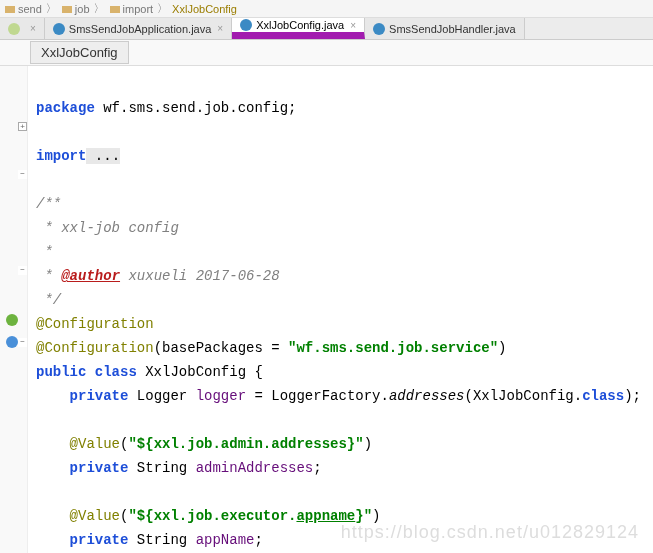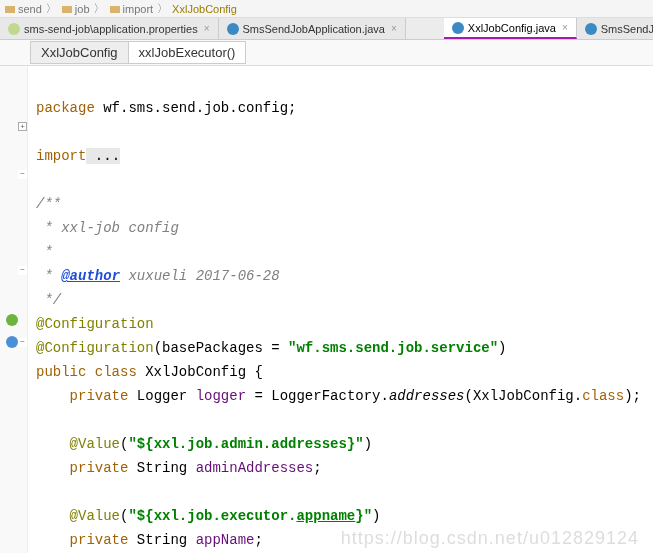--- a/index.html
+++ b/index.html
@@ -2,39 +2,39 @@
 <html><head>
 <meta charset="utf-8">
 <style>
 * { margin: 0; padding: 0; box-sizing: border-box; }
 body { font-family: "Segoe UI", Tahoma, sans-serif; font-size: 12px; background: #fff; color: #333; width: 653px; height: 553px; overflow: hidden; position: relative; }
 .topbar { display: flex; align-items: center; height: 18px; background: #f5f5f5; border-bottom: 1px solid #ddd; font-size: 11px; color: #777; }
 .topbar .crumb { display: flex; align-items: flex-start; padding: 0 4px; }
 .topbar .crumb svg { margin-right: 2px; }
 .tabs { display: flex; height: 22px; background: #ececec; border-bottom: 1px solid #ccc; font-size: 11px; }
 .tab { display: flex; align-items: center; padding: 0 8px; border-right: 1px solid #ccc; background: #e8e8e8; cursor: pointer; white-space: nowrap; }
-.tab.active { background: #fff; border-bottom: 2px solid #a21caf; color: #000; margin-left: 38px; }
+.tab.active { background: #fff; border-bottom: 7px solid #a21caf; color: #000; }
 .tab .ticon { width: 12px; height: 12px; border-radius: 50%; margin-right: 4px; flex-shrink: 0; }
 .tab .close { margin-left: 6px; color: #999; font-size: 10px; }
 .path-strip { display: flex; height: 26px; align-items: center; background: #f9f9f9; border-bottom: 1px solid #ddd; padding-left: 30px; font-size: 13px; }
 .path-item { padding: 3px 10px; border: 1px solid #ccc; background: #eee; margin-right: -1px; }
 .editor-wrap { display: flex; height: calc(100% - 66px); }
 .gutter { width: 28px; background: #f9f9f9; border-right: 1px solid #eee; position: relative; }
 .gutter .fold { position: absolute; left: 18px; width: 9px; height: 9px; border: 1px solid #aaa; font-size: 8px; line-height: 7px; text-align: center; color: #666; background: #fff; }
 .gutter .icon-bean { position: absolute; left: 4px; width: 16px; height: 16px; }
 .code { flex: 1; padding: 6px 0 0 8px; font-family: "Consolas", "Courier New", monospace; font-size: 14px; line-height: 24px; white-space: pre; color: #000; overflow: hidden; }
-.kw { color: #a16207; font-weight: normal; }
+.kw { color: #1d4ed8; font-weight: bold; }
 .ann { color: #808000; }
 .str { color: #008000; font-weight: bold; }
 .cmt { color: #808080; font-style: italic; }
-.cmt-tag { font-style: italic; text-decoration: underline; color:#1d4ed8; font-weight: bold;}
+.cmt-tag { font-style: italic; text-decoration: underline; color:#b91c1c; font-weight: bold;}
 .fld { color: #660e7a; }
 .stat { font-style: italic; }
 .under { text-decoration: underline; }
-.watermark { position: absolute; bottom: 4px; right: 14px; color: #ddd; font-size: 18px; letter-spacing: 1px; pointer-events: none; margin-left: 48px; }
+.watermark { position: absolute; bottom: 10px; right: 14px; color: #ddd; font-size: 18px; letter-spacing: 1px; pointer-events: none; margin-left: 48px; }
 </style>
 </head>
 <body>
 
 <div class="topbar">
   <span class="crumb">
       <svg width="12" height="12">
         <rect x="1" y="3" width="10" height="7" fill="#d9b36c"></rect>
       </svg>
       <span>send</span>
@@ -55,42 +55,40 @@
     </span>
   <span>〉</span>
   <span class="crumb" style="color:#9a7d00">
       <span>XxlJobConfig</span>
     </span>
 </div>
 
 <div class="tabs">
   <div class="tab">
       <span class="ticon" style="background:#c0d890"></span>
-      <span>sms-send-job\application.properties</span>
       <span class="close">×</span>
     </div>
   <div class="tab">
       <span class="ticon" style="background:#3b8ac4"></span>
       <span>SmsSendJobApplication.java</span>
       <span class="close">×</span>
     </div>
   <div class="tab active">
       <span class="ticon" style="background:#3b8ac4"></span>
       <span>XxlJobConfig.java</span>
       <span class="close">×</span>
     </div>
   <div class="tab">
       <span class="ticon" style="background:#3b8ac4"></span>
       <span>SmsSendJobHandler.java</span>
     </div>
 </div>
 
 <div class="path-strip">
   <div class="path-item">XxlJobConfig</div>
-  <div class="path-item" style="background:#fff">xxlJobExecutor()</div>
 </div>
 
 <div class="editor-wrap">
   <div class="gutter">
     <div class="fold" style="top:56px">+</div>
     <div class="fold" style="top:104px;border:none">−</div>
     <div class="fold" style="top:200px;border:none">−</div>
     <div class="fold" style="top:272px;border:none">−</div>
     <svg class="icon-bean" style="top:246px">
         <circle cx="8" cy="8" r="6" fill="#6db33f"></circle>

